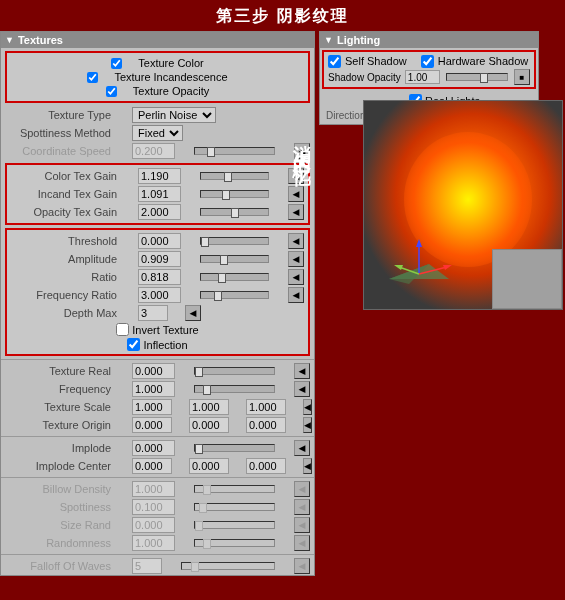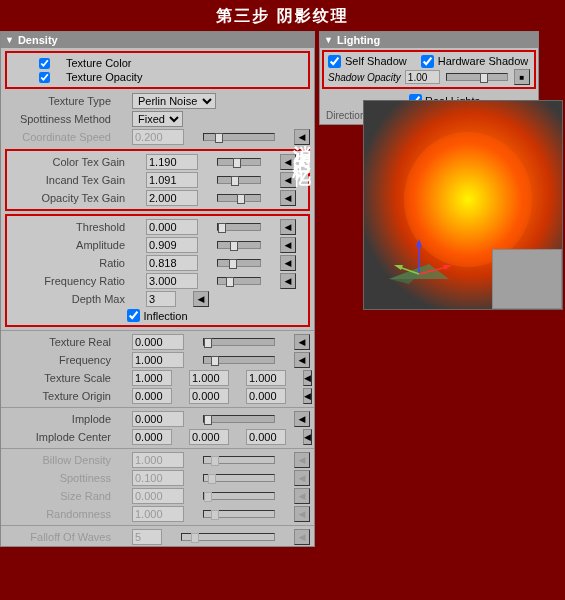--- a/index.html
+++ b/index.html
@@ -56,20 +56,21 @@
       border: 2px solid #cc0000;
       margin: 3px 4px;
     }
 
     .checkbox-row {
       display: flex;
       align-items: center;
       gap: 16px;
       padding: 1px 12px;
       font-size: 11px;
+      justify-content: center;
     }
 
     .checkbox-row input[type=checkbox] {
       width: 11px;
       height: 11px;
       margin: 0;
     }
 
     .form-row {
       display: flex;
@@ -82,21 +83,21 @@
       color: #444;
       min-width: 110px;
       font-size: 11px;
       text-align: right;
       padding-right: 4px;
     }
 
     .form-value {
       background: #d4d4d4;
       border: 1px solid #999;
-      width: 52px;
+      width: 43px;
       font-size: 11px;
       padding: 0 2px;
       height: 16px;
     }
 
     .form-dropdown {
       background: #d4d4d4;
       border: 1px solid #888;
       font-size: 11px;
       height: 16px;
@@ -129,21 +130,21 @@
       font-size: 9px;
       cursor: pointer;
       display: flex;
       align-items: center;
       justify-content: center;
     }
 
     .section-box {
       border: 2px solid #cc0000;
       margin: 3px 4px;
-      padding: 2px 8px;
+      padding: 2px 0;
       background: #c8c8c8;
     }
 
     .divider {
       height: 1px;
       background: #999;
       margin: 2px 0;
     }
 
     .right-panel {
@@ -281,30 +282,34 @@
 
 <div class="title-bar">第三步 阴影纹理</div>
 
 <div class="chinese-text">消失的记忆</div>
 
 <div class="main-layout">
 
   <div class="left-panel">
     <div class="panel-header">
       <span class="panel-header-arrow">▼</span>
-      <span>Density</span>
+      <span>Textures</span>
     </div>
 
     <div class="texture-checkboxes">
       <div class="checkbox-row">
         <input type="checkbox" checked="" style="">
         <span>Texture Color</span>
       </div>
       <div class="checkbox-row">
         <input type="checkbox" checked="" style="">
+        <span>Texture Incandescence</span>
+      </div>
+      <div class="checkbox-row">
+        <input type="checkbox" checked="" style="">
         <span>Texture Opacity</span>
       </div>
     </div>
 
     <div class="form-row">
       <span class="form-label">Texture Type</span>
       <select class="form-dropdown">
         <option>Perlin Noise</option>
       </select>
     </div>
@@ -392,20 +397,24 @@
           </div>
         <div class="small-btn">◀</div>
       </div>
 
       <div class="form-row">
         <span class="form-label">Depth Max</span>
         <input type="text" class="form-value" value="3" style="width: 30px;">
         <div class="small-btn">◀</div>
       </div>
 
+      <div class="invert-row">
+        <input type="checkbox" style="">
+        <span>Invert Texture</span>
+      </div>
 
       <div class="invert-row">
         <input type="checkbox" checked="" style="">
         <span>Inflection</span>
       </div>
     </div>
 
     <div class="divider"></div>
 
     <div class="form-row">
@@ -523,21 +532,21 @@
       <div class="lighting-inner">
 
         <div class="lighting-row">
           <input type="checkbox" checked="" style="">
           <span>Self Shadow</span>
           <input type="checkbox" checked="" style="margin-left: 10px;">
           <span>Hardware Shadow</span>
         </div>
 
         <div class="shadow-row">
-          <span style="font-size:10px;font-style:italic;">Shadow Opacity</span>
+          <span style="font-size:10px;">Shadow Opacity</span>
           <input type="text" class="form-value" value="1.00" style="width: 35px; height: 14px; font-size: 10px;">
           <div class="slider-track" style="width:60px;">
               <div class="slider-thumb" style="left:55%"></div>
             </div>
           <div class="small-btn" style="font-size:8px;">■</div>
         </div>
       </div>
 
       <div style="padding:2px 6px;">
         <div class="real-lights-row">

